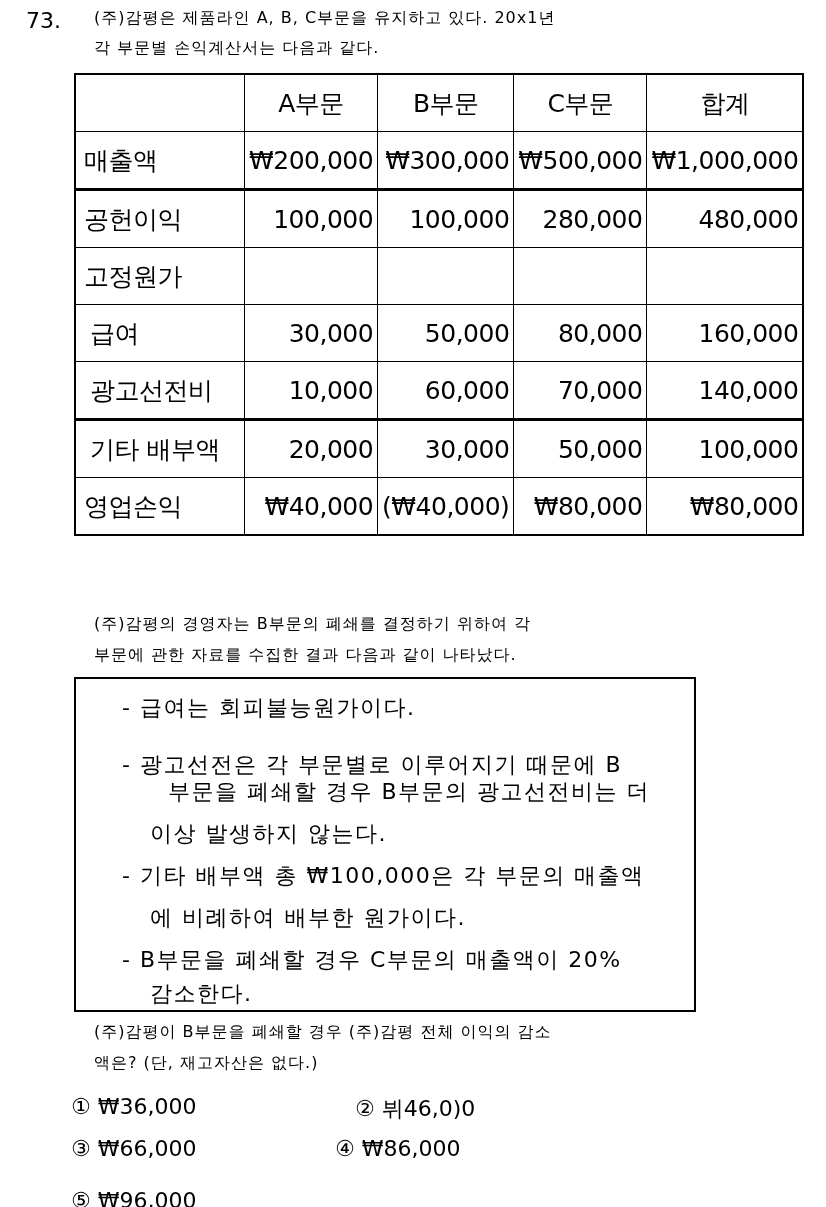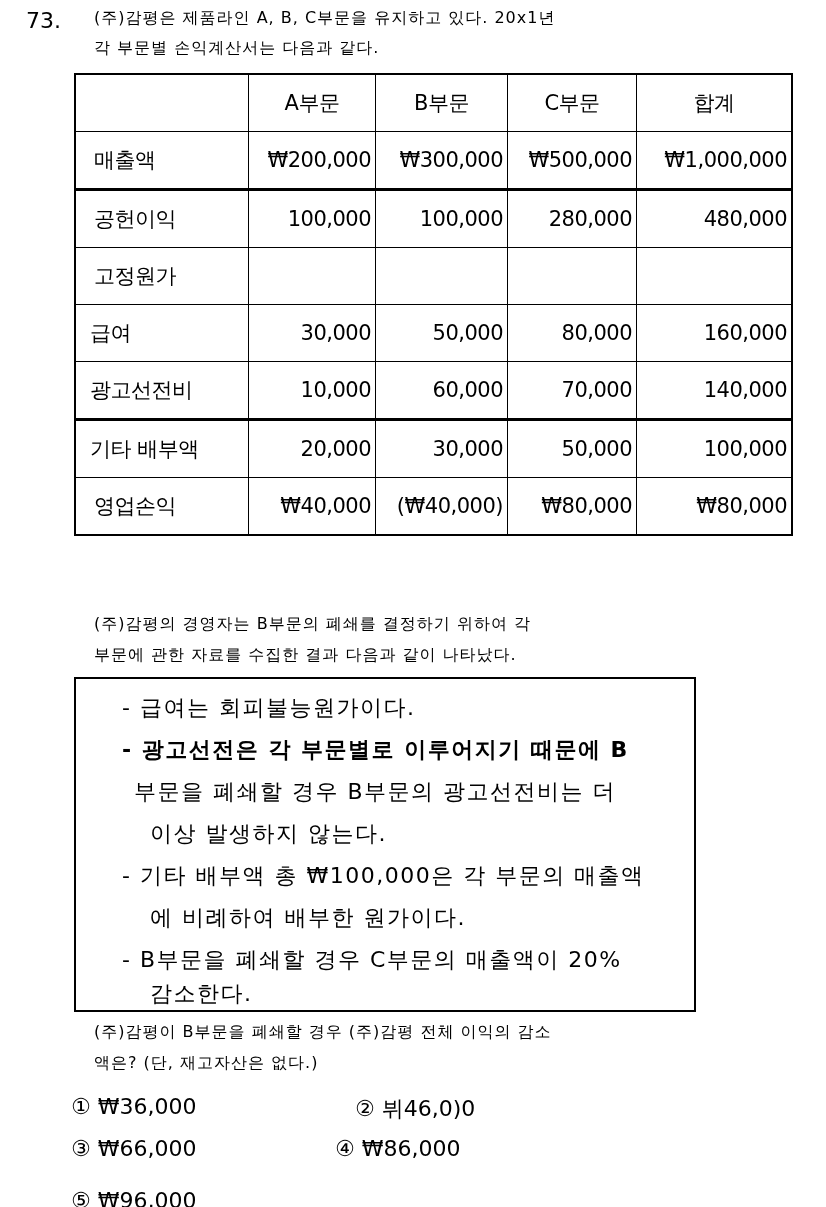--- a/index.html
+++ b/index.html
@@ -6,27 +6,27 @@
   body {
     width: 826px; height: 1207px; position: relative; overflow: hidden;
     font-family: "DejaVu Sans", "Liberation Sans", sans-serif;
     color: #000;
   }
   .line { position: absolute; white-space: nowrap; font-size: 16px; letter-spacing: 1px; margin-left: 23px; }
   .q-num { position: absolute; left: 26px; top: 8px; font-size: 22px; }
   table.pl {
     position: absolute; left: 74px; top: 73px;
     border-collapse: collapse; border: 2px solid #000;
-    font-size: 21px;
+    font-size: 25px;
   }
   table.pl td {
     border: 1.5px solid #000; height: 56px; padding: 0 4px;
     white-space: nowrap; letter-spacing: -0.5px;
   }
-  table.pl td.label { width: 150px; text-align: left; padding-left: 18px; }
+  table.pl td.label { width: 150px; text-align: left; padding-left: 8px; }
   table.pl td.label.indent { padding-left: 14px; }
   table.pl td.num { text-align: right; }
   table.pl td.hdr { text-align: center; }
   table.pl tr.thick-bottom td { border-bottom: 3px solid #000; }
   .c1 { width: 118px; } .c2 { width: 123px; } .c3 { width: 120px; } .c4 { width: 146px; }
   .box {
     position: absolute; left: 74px; top: 677px; width: 622px; height: 335px;
     border: 2px solid #000; box-sizing: border-box;
   }
   .bl { position: absolute; white-space: nowrap; font-size: 22px; letter-spacing: 1.5px; margin-left: 24px; }
@@ -98,22 +98,22 @@
     <td class="num">₩80,000</td>
   </tr>
 </tbody>
   </table>
 
 <div class="line" style="left:71px; top:614px;">(주)감평의 경영자는 B부문의 폐쇄를 결정하기 위하여 각</div>
 <div class="line" style="left:71px; top:645px;">부문에 관한 자료를 수집한 결과 다음과 같이 나타났다.</div>
 
 <div class="box">
   <div class="bl" style="left:22px; top:14px;">- 급여는 회피불능원가이다.</div>
-  <div class="bl" style="left:22px; top:56px;font-weight:bold;">- 광고선전은 각 부문별로 이루어지기 때문에 B</div>
-  <div class="bl" style="left:34px; top:98px;">부문을 폐쇄할 경우 B부문의 광고선전비는 더</div>
+  <div class="bl" style="left:22px; top:71px;">- 광고선전은 각 부문별로 이루어지기 때문에 B</div>
+  <div class="bl" style="left:68px; top:98px;">부문을 폐쇄할 경우 B부문의 광고선전비는 더</div>
   <div class="bl" style="left:50px; top:140px;">이상 발생하지 않는다.</div>
   <div class="bl" style="left:22px; top:182px;">- 기타 배부액 총 ₩100,000은 각 부문의 매출액</div>
   <div class="bl" style="left:50px; top:224px;">에 비례하여 배부한 원가이다.</div>
   <div class="bl" style="left:22px; top:266px;">- B부문을 폐쇄할 경우 C부문의 매출액이 20%</div>
   <div class="bl" style="left:50px; top:300px;">감소한다.</div>
 </div>
 
 <div class="line" style="left:71px; top:1022px;">(주)감평이 B부문을 폐쇄할 경우 (주)감평 전체 이익의 감소</div>
 <div class="line" style="left:71px; top:1053px;">액은? (단, 재고자산은 없다.)</div>
 

